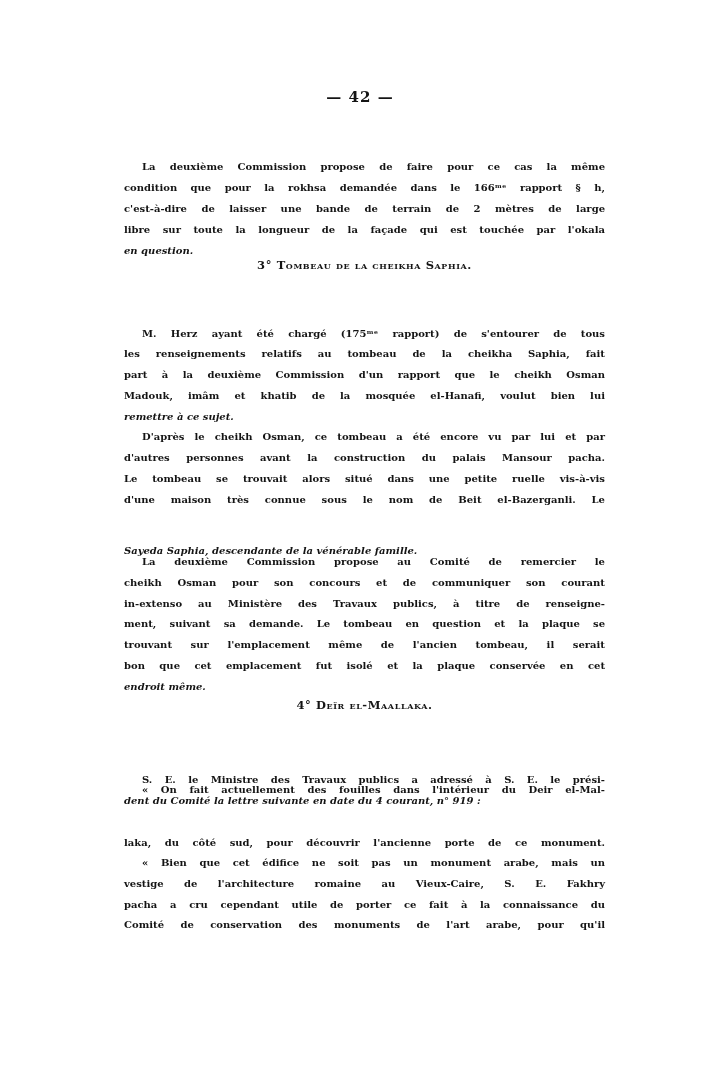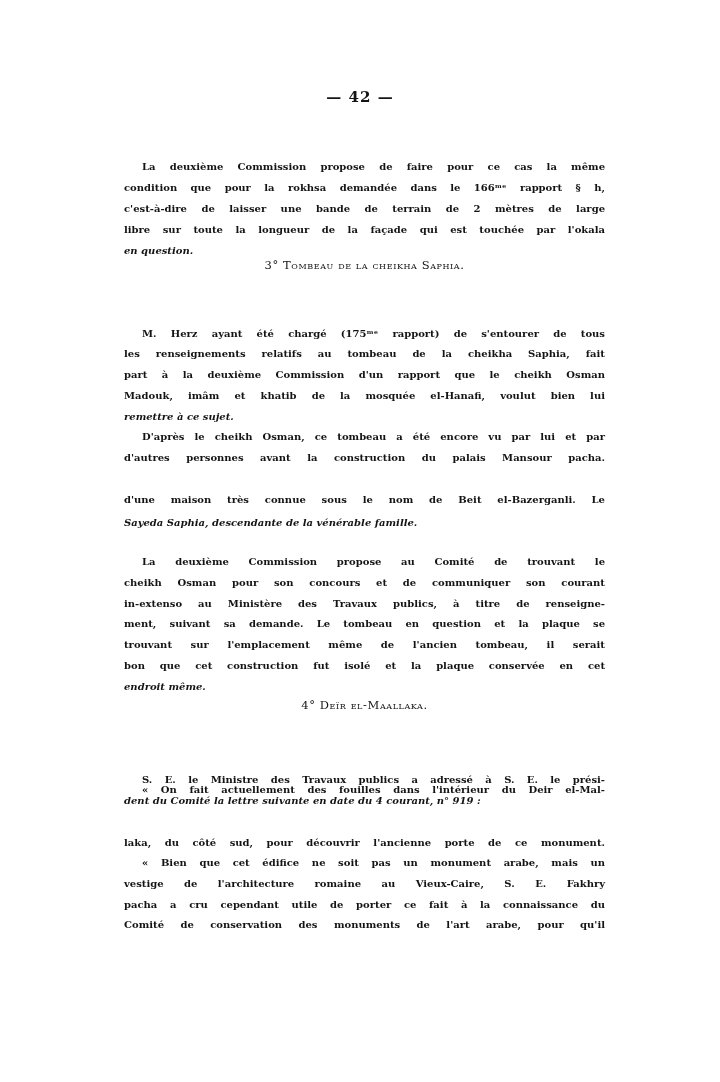--- a/index.html
+++ b/index.html
@@ -2,21 +2,21 @@
 <html><head>
 <meta charset="utf-8">
 <style>
   html, body { margin: 0; padding: 0; background: #ffffff; }
   body { width: 720px; height: 1082px; position: relative; overflow: hidden;
          font-family: "DejaVu Serif", "Liberation Serif", serif; color: #141414; }
   .page { position: absolute; left: 0; top: 0; width: 720px; height: 1082px; background: #fff; }
   .pnum { position: absolute; top: 88px; left: 0; width: 720px; text-align: center;
           font-size: 15px; font-weight: bold; letter-spacing: 1px; }
   .heading { position: absolute; left: 124px; width: 481px; text-align: center;
-             font-size: 11.5px; font-weight: normal; font-variant: small-caps; letter-spacing: 0.6px; }
+             font-size: 11.5px; font-weight: bold; font-variant: small-caps; letter-spacing: 0.6px; }
   .line { position: absolute; left: 124px; width: 481px; height: 20px; line-height: 20px;
           font-size: 10px; font-weight: bold; white-space: nowrap;
           text-align: justify; text-align-last: justify; margin-top: 32px; }
   .line.indent { left: 142px; width: 463px; }
   .line.last { text-align-last: left; font-style: italic; }
 </style>
 </head>
 <body>
 
 <div class="page">
@@ -32,29 +32,30 @@
   <div class="heading" style="top:258px">3° Tombeau de la cheikha Saphia.</div>
 
   <div class="line indent" style="top:292px">M. Herz ayant été chargé (175ᵐᵉ rapport) de s'entourer de tous</div>
   <div class="line" style="top:312px">les renseignements relatifs au tombeau de la cheikha Saphia, fait</div>
   <div class="line" style="top:333px">part à la deuxième Commission d'un rapport que le cheikh Osman</div>
   <div class="line" style="top:354px">Madouk, imâm et khatib de la mosquée el-Hanafi, voulut bien lui</div>
   <div class="line last" style="top:375px">remettre à ce sujet.</div>
 
   <div class="line indent" style="top:395px">D'après le cheikh Osman, ce tombeau a été encore vu par lui et par</div>
   <div class="line" style="top:416px">d'autres personnes avant la construction du palais Mansour pacha.</div>
+  <div class="line" style="top:437px">Le tombeau se trouvait alors situé dans une petite ruelle vis-à-vis</div>
   <div class="line" style="top:458px">d'une maison très connue sous le nom de Beit el-Bazerganli. Le</div>
-  <div class="line last" style="top:481px">Sayeda Saphia, descendante de la vénérable famille.</div>
+  <div class="line last" style="top:509px">Sayeda Saphia, descendante de la vénérable famille.</div>
 
-  <div class="line indent" style="top:520px">La deuxième Commission propose au Comité de trouvant le</div>
+  <div class="line indent" style="top:520px">La deuxième Commission propose au Comité de remercier le</div>
   <div class="line" style="top:541px">cheikh Osman pour son concours et de communiquer son courant</div>
   <div class="line" style="top:562px">in-extenso au Ministère des Travaux publics, à titre de renseigne-</div>
   <div class="line" style="top:582px">ment, suivant sa demande. Le tombeau en question et la plaque se</div>
   <div class="line" style="top:603px">trouvant sur l'emplacement même de l'ancien tombeau, il serait</div>
-  <div class="line" style="top:624px">bon que cet construction fut isolé et la plaque conservée en cet</div>
+  <div class="line" style="top:624px">bon que cet emplacement fut isolé et la plaque conservée en cet</div>
   <div class="line last" style="top:645px">endroit même.</div>
 
   <div class="heading" style="top:698px">4° Deïr el-Maallaka.</div>
 
   <div class="line indent" style="top:738px">S. E. le Ministre des Travaux publics a adressé à S. E. le prési-</div>
   <div class="line last" style="top:759px">dent du Comité la lettre suivante en date du 4 courant, n° 919 :</div>
 
   <div class="line indent" style="top:748px">« On fait actuellement des fouilles dans l'intérieur du Deir el-Mal-</div>
   <div class="line" style="top:801px">laka, du côté sud, pour découvrir l'ancienne porte de ce monument.</div>
 

